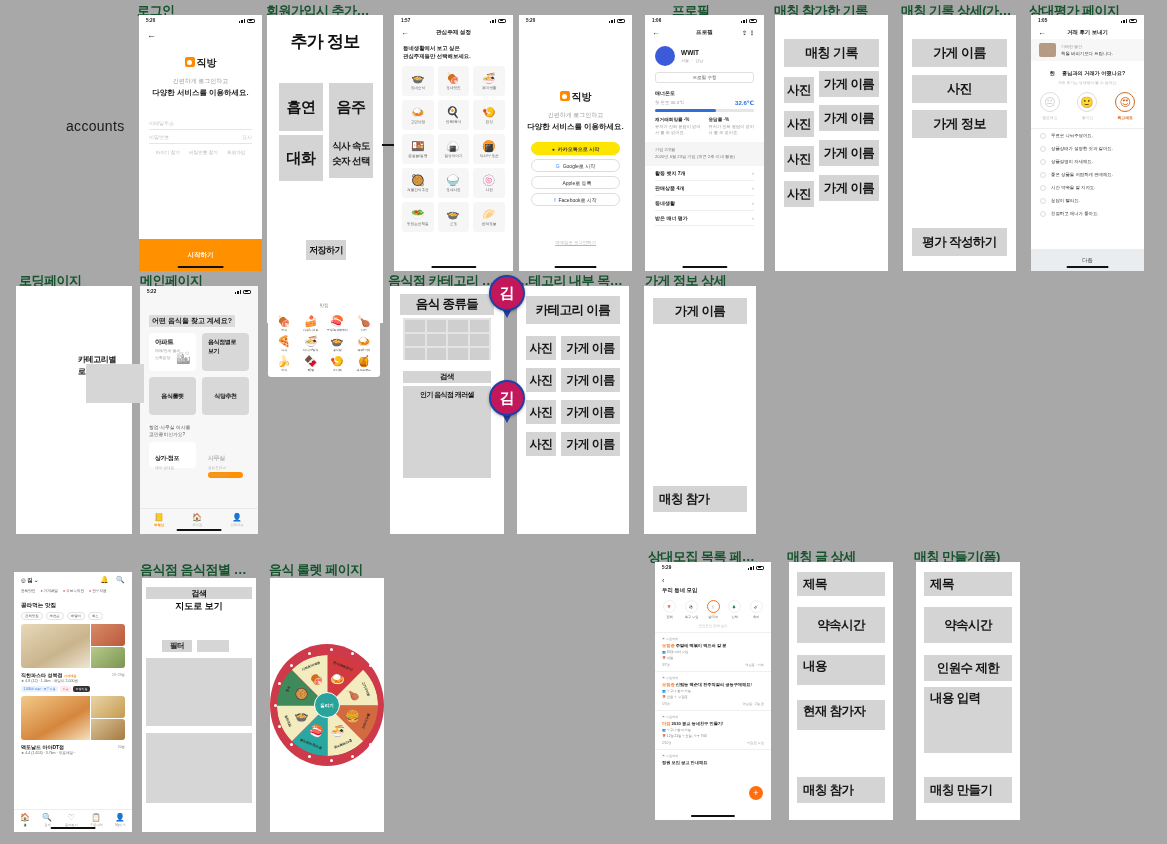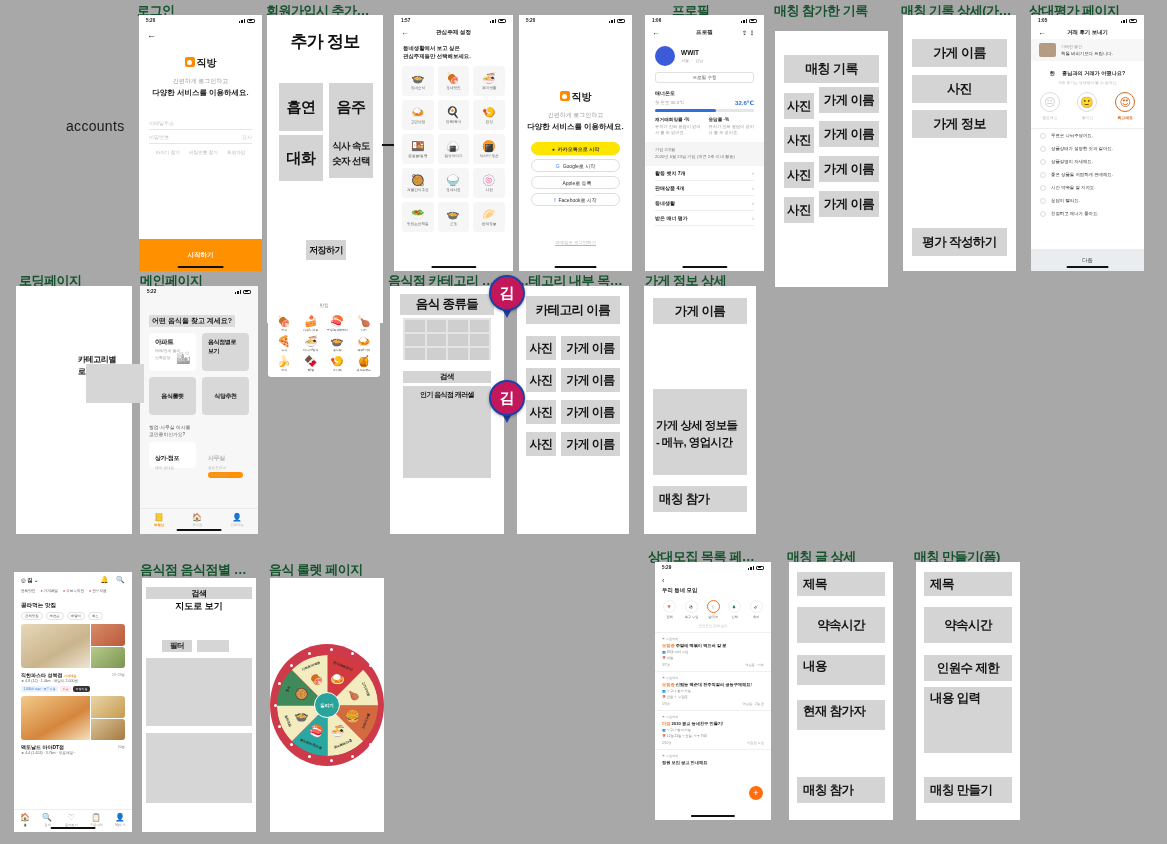--- a/index.html
+++ b/index.html
@@ -500,21 +500,21 @@
           <span class="ch">›</span>
       </div>
       <div class="pf-row">
         <span>받은 매너 평가</span>
           <span class="ch">›</span>
       </div>
       <div class="homebar"></div>
     </div>
   </div>
 
-  <div class="card" style="left:775px;top:15px;width:113px;height:256px;margin-top:16px;">
+  <div class="card" style="left:775px;top:15px;width:113px;height:256px;">
     <div class="wf" style="position:absolute;left:9px;top:24px;width:95px;height:28px;font-size:13px;">매칭 기록</div>
     <div id="mh-rows">
         <div class="wf" style="position: absolute; left: 9px; top: 62px; width: 30px; height: 26px; font-size: 12.5px;">사진</div>
         <div class="wf" style="position: absolute; left: 44px; top: 56px; width: 60px; height: 26px; font-size: 12.5px;">가게 이름</div>
         <div class="wf" style="position: absolute; left: 9px; top: 96px; width: 30px; height: 26px; font-size: 12.5px;">사진</div>
         <div class="wf" style="position: absolute; left: 44px; top: 90px; width: 60px; height: 26px; font-size: 12.5px;">가게 이름</div>
         <div class="wf" style="position: absolute; left: 9px; top: 131px; width: 30px; height: 26px; font-size: 12.5px;">사진</div>
         <div class="wf" style="position: absolute; left: 44px; top: 125px; width: 60px; height: 26px; font-size: 12.5px;">가게 이름</div>
         <div class="wf" style="position: absolute; left: 9px; top: 166px; width: 30px; height: 26px; font-size: 12.5px;">사진</div>
         <div class="wf" style="position: absolute; left: 44px; top: 160px; width: 60px; height: 26px; font-size: 12.5px;">가게 이름</div>
@@ -776,25 +776,20 @@
         <div class="wf" style="position: absolute; left: 44px; top: 82px; width: 59px; height: 24px; font-size: 12px;">가게 이름</div>
         <div class="wf" style="position: absolute; left: 9px; top: 114px; width: 30px; height: 24px; font-size: 12px;">사진</div>
         <div class="wf" style="position: absolute; left: 44px; top: 114px; width: 59px; height: 24px; font-size: 12px;">가게 이름</div>
         <div class="wf" style="position: absolute; left: 9px; top: 146px; width: 30px; height: 24px; font-size: 12px;">사진</div>
         <div class="wf" style="position: absolute; left: 44px; top: 146px; width: 59px; height: 24px; font-size: 12px;">가게 이름</div>
       </div>
   </div>
 
   <div class="card" style="left:644px;top:286px;width:112px;height:248px;">
     <div class="wf" style="position:absolute;left:9px;top:12px;width:94px;height:26px;font-size:12.5px;">가게 이름</div>
-    <div class="wf" style="position:absolute;left:9px;top:103px;width:94px;height:86px;font-size:11.5px;
-                flex-direction:column;line-height:1.5;align-items:flex-start;padding:4px 2px 0 3px;text-align:left;">
-      <span>가게 상세 정보들</span>
-      <span>- 메뉴, 영업시간</span>
-    </div>
     <div class="wf" style="position:absolute;left:9px;top:200px;width:94px;height:26px;font-size:12.5px;
                 justify-content:flex-start;padding-left:6px;">매칭 참가</div>
   </div>
 
   <div class="sect-label" style="left:140px;top:561px;width:122px;">음식점 음식점별 …</div>
   <div class="sect-label" style="left:269px;top:561px;">음식 룰렛 페이지</div>
   <div class="sect-label" style="left:648px;top:548px;width:112px;">상대모집 목록 페…</div>
   <div class="sect-label" style="left:787px;top:548px;">매칭 글 상세</div>
   <div class="sect-label" style="left:914px;top:548px;">매칭 만들기(폼)</div>
 

